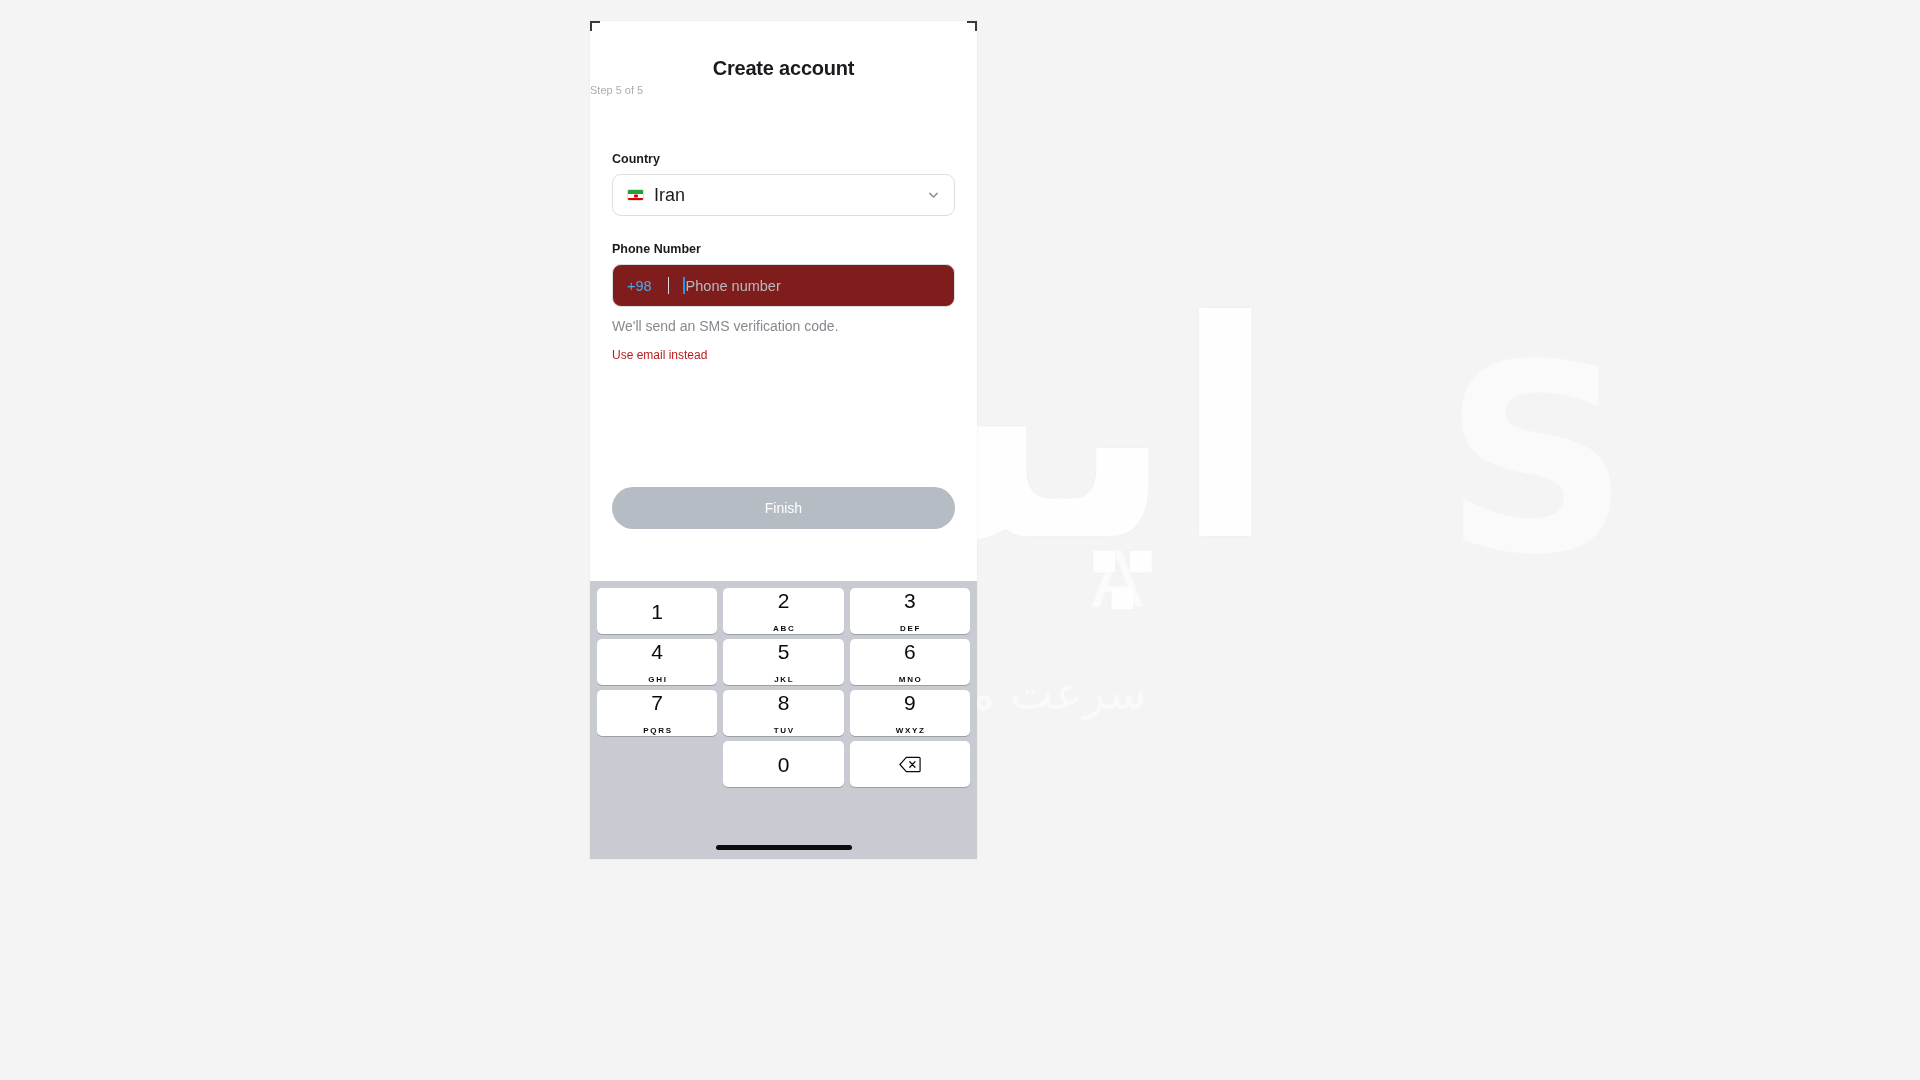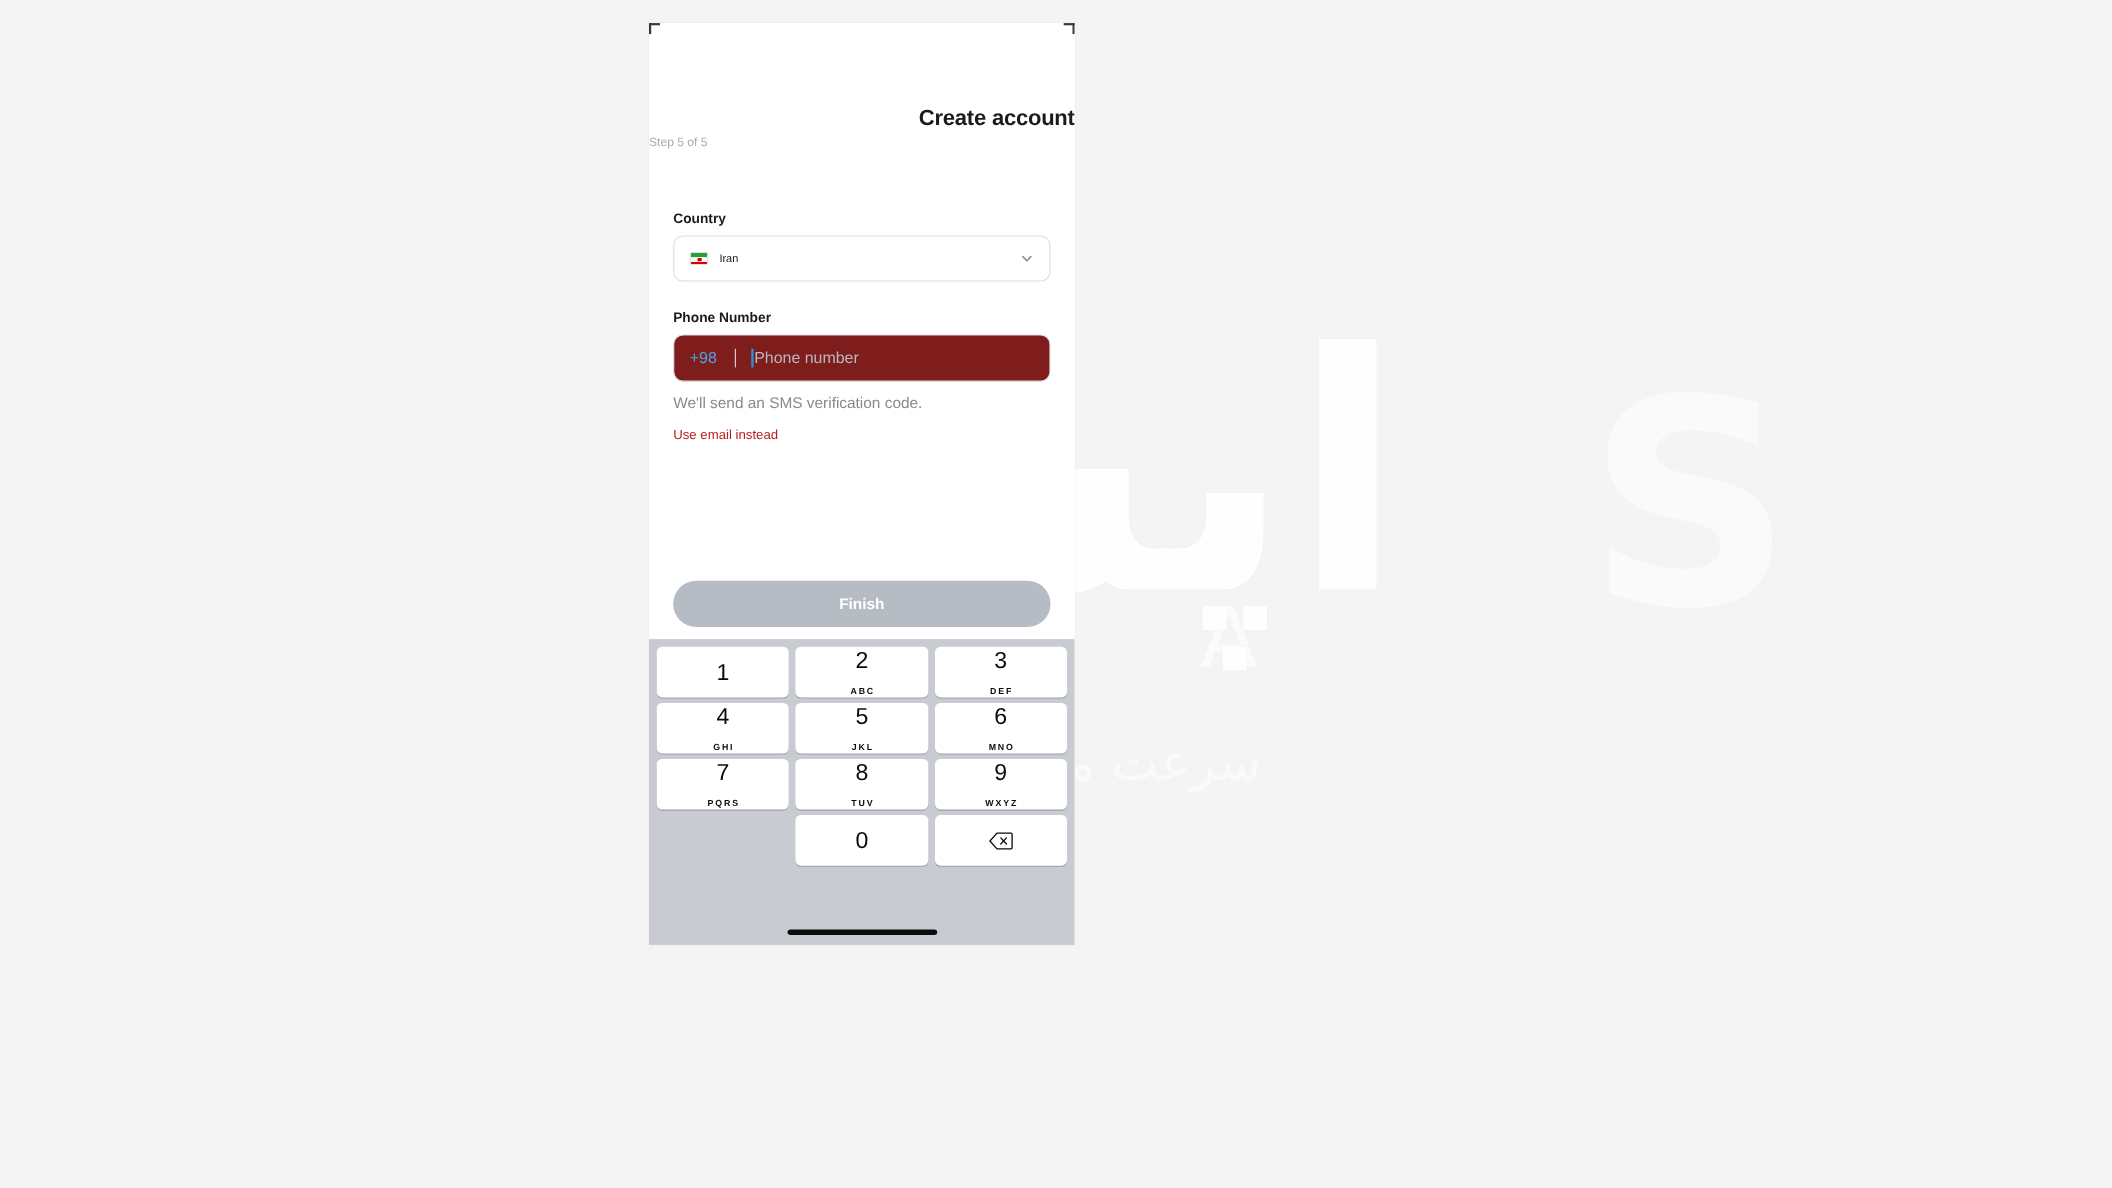--- a/index.html
+++ b/index.html
@@ -77,26 +77,26 @@
 
   
   .screen {
     position:absolute; left:0; top:0; right:0;
     height:560px;
     background:#ffffff;
     z-index:5;
   }
 
   .title {
-    text-align:right;
+    text-align:center;
     font-size:20px;
     font-weight:700;
     color:#1b1b1f;
     letter-spacing:-0.2px;
-    margin-top:76px;
+    margin-top:36px;
   }
   .subtitle {
     font-size:11px;
     color:#a9adb3;
     margin-top:4px;
   }
 
   .form { padding:0 22px; margin-top:56px; }
 
   .field-label {
@@ -128,21 +128,21 @@
   .flag i { display:block; height:4px; }
   .flag .g { background:#239f40; }
   .flag .w { background:#ffffff; position:relative; }
   .flag .r { background:#da0000; }
   .flag .w::after{
     content:""; position:absolute; left:50%; top:50%;
     width:4px; height:3px; transform:translate(-50%,-50%);
     background:#da0000; border-radius:1px;
   }
   .country-name {
-    font-size:10px;
+    font-size:18px;
     color:#1b1b1f;
   }
   .chevron {
     position:absolute; right:14px; top:50%;
     transform:translateY(-50%);
     width:13px; height:13px;
   }
   .chevron svg { display:block; }
 
   .phone-row { margin-top:26px; }
@@ -194,21 +194,21 @@
 
   .finish-wrap { padding:0 22px; margin-top:124px; }
   .finish-btn {
     width:100%;
     height:42px;
     border:none;
     border-radius:21px;
     background:#b6bcc4;
     color:#ffffff;
     font-size:14px;
-    font-weight:700;
+    font-weight:400;
     font-family:"Liberation Sans", sans-serif;
     cursor:default;
   }
 
   
   .keypad {
     position:absolute;
     left:0; right:0; bottom:0;
     height:278px;
     background:#c8ccd2;

